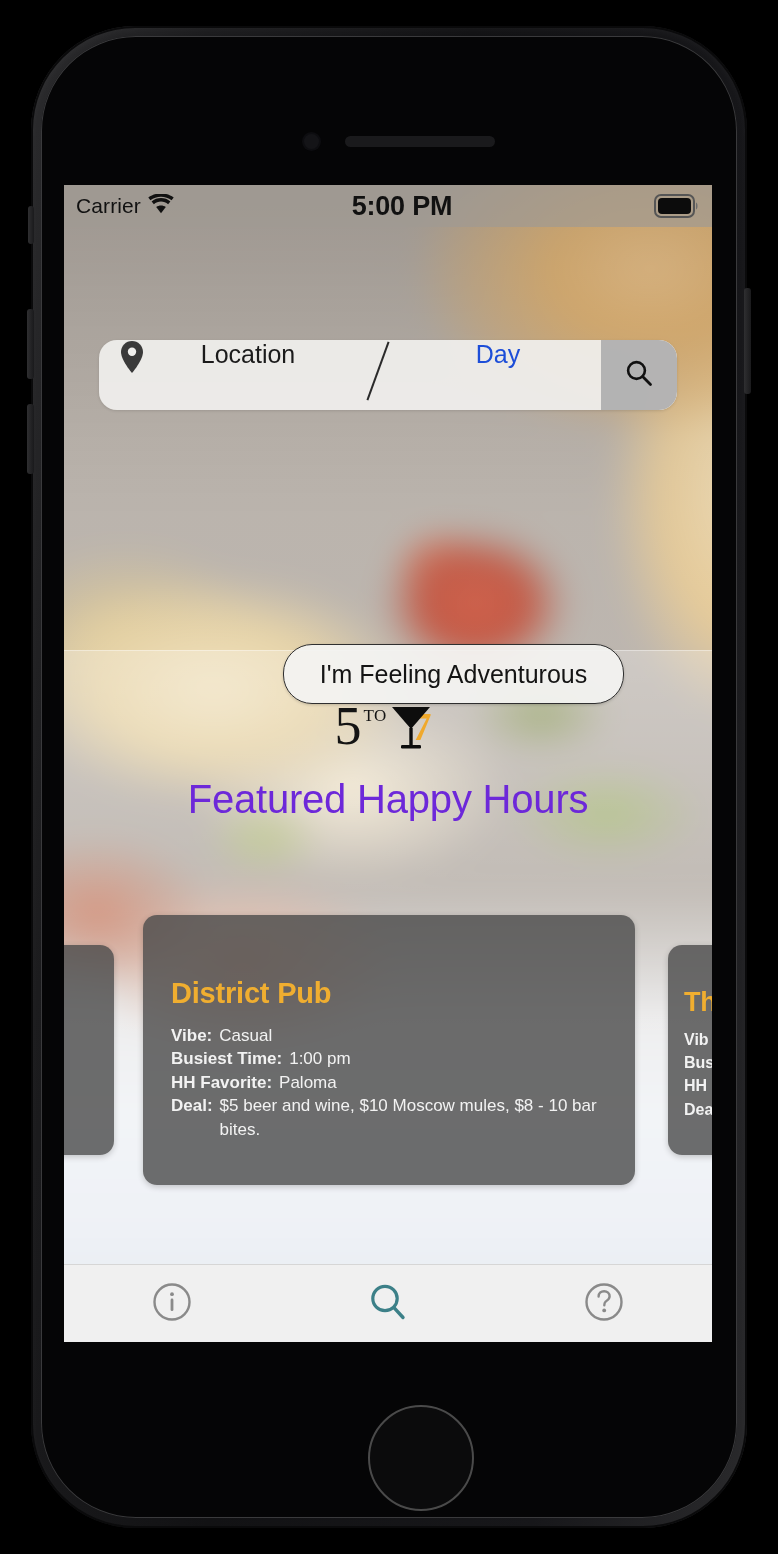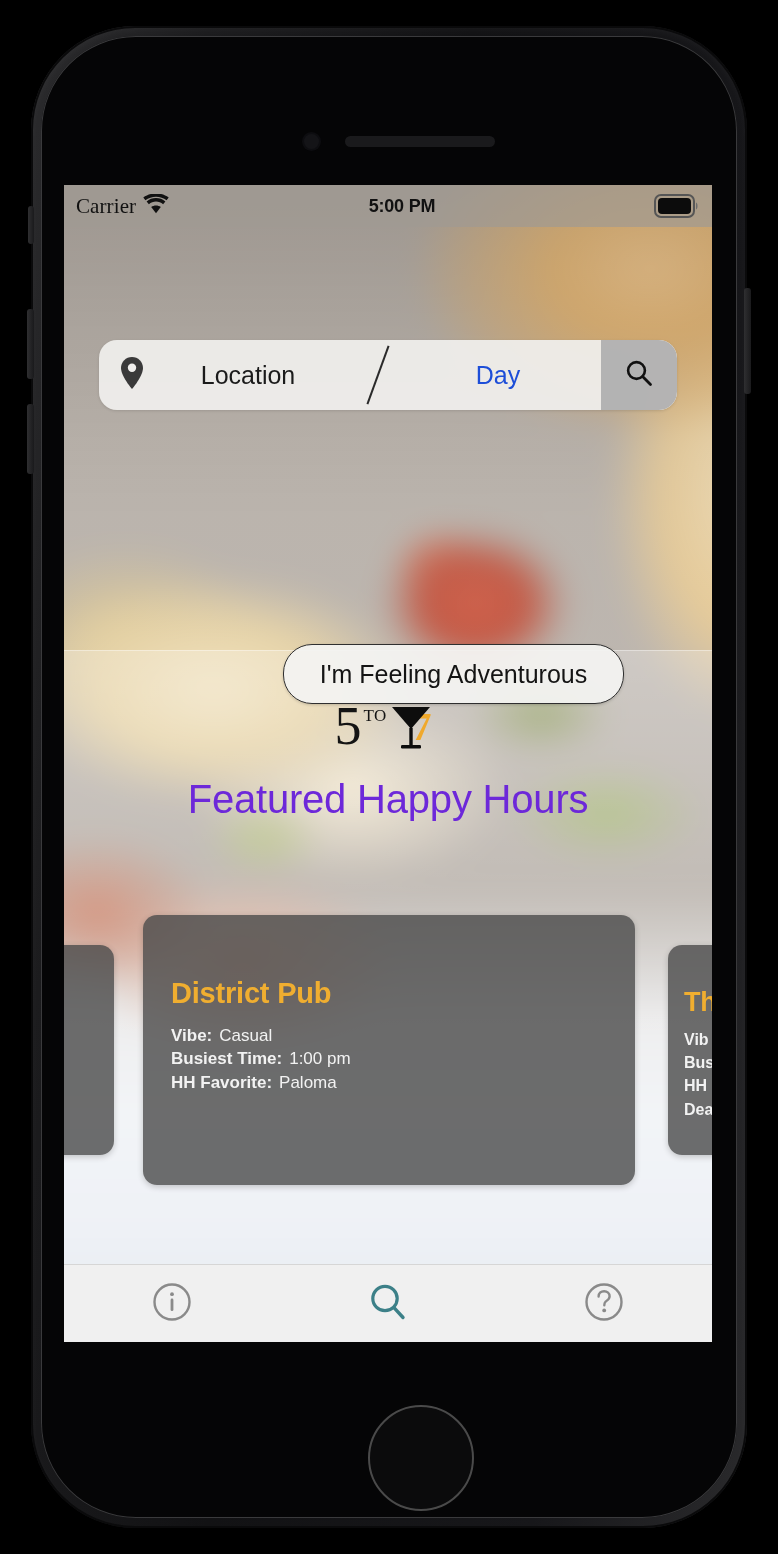--- a/index.html
+++ b/index.html
@@ -112,37 +112,37 @@
     position: absolute;
     left: 0; top: 0; width: 648px; height: 42px;
     background: rgba(160,154,147,0.70);
     color: #111;
     display: flex;
     align-items: center;
   }
   #status-left {
     position: absolute; left: 12px; display: flex; align-items: center; gap: 7px;
   }
-  #carrier-label { font-size: 21px; letter-spacing: 0.1px; font-family: Liberation Serif, serif; }
+  #carrier-label { font-size: 21px; letter-spacing: 0.1px; }
   #wifi-icon { display: block; }
   #status-time {
     position: absolute; left: 0; right: 16px; text-align: center;
-    font-size: 18px; font-weight: bold; letter-spacing: -0.2px; padding-left: 44px;
+    font-size: 27px; font-weight: bold; letter-spacing: -0.2px; padding-left: 44px;
   }
   #battery-icon { position: absolute; right: 12px; top: 9px; }
 
   
   #search-bar {
     position: absolute;
     left: 35px; top: 155px;
     width: 578px; height: 70px;
     background: rgba(240,239,237,0.93);
     border-radius: 18px;
     display: flex;
-    align-items: center;
+    align-items: flex-start;
     box-shadow: 0 1px 3px rgba(0,0,0,0.12);
     overflow: hidden;
   }
   #pin-icon { margin-left: 20px; flex: 0 0 auto; }
   #location-field {
     flex: 1 1 0;
     text-align: center;
     font-size: 25px;
     color: #1b1b1b;
     padding-right: 26px;
@@ -422,20 +422,24 @@
           <span class="v">Casual</span>
         </div>
         <div class="card-row">
           <span class="k">Busiest Time:</span>
           <span class="v">1:00 pm</span>
         </div>
         <div class="card-row">
           <span class="k">HH Favorite:</span>
           <span class="v">Paloma</span>
         </div>
+        <div class="card-row" id="deal-row">
+          <span class="k">Deal:</span>
+          <span class="v">$5 beer and wine, $10 Moscow mules, $8 - 10 bar bites.</span>
+        </div>
       </div>
     </div>
 
     <div class="hh-card" id="card-next">
       <div class="card-body">
         <div class="card-title">Th</div>
         <div class="card-row">
           <span class="k">Vib</span>
         </div>
         <div class="card-row">

